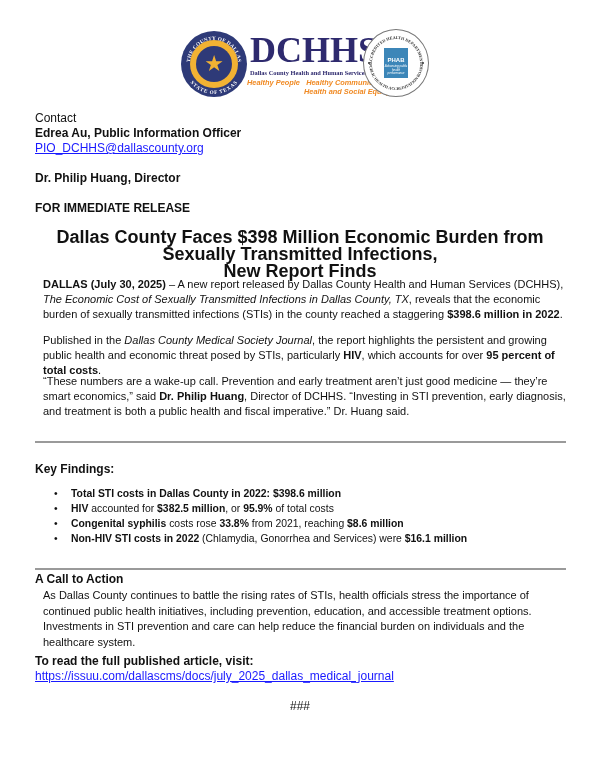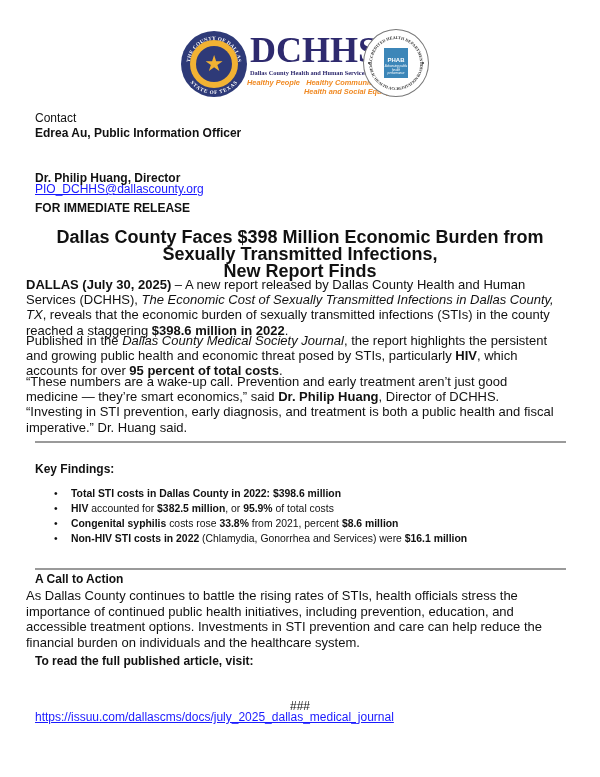--- a/index.html
+++ b/index.html
@@ -3,23 +3,23 @@
   <meta charset="utf-8">
   <style>
     html, body { margin: 0; padding: 0; background: #ffffff; }
     body {
       width: 600px; height: 777px; position: relative; overflow: hidden;
       font-family: "Liberation Sans", "DejaVu Sans", sans-serif;
       color: #111;
     }
     .abs { position: absolute; }
     .txt { font-size: 12px; line-height: 15px; white-space: nowrap; }
-    .para { position: absolute; left: 26px; width: 532px; font-size: 13px; line-height: 15.2px; }
+    .para { position: absolute; left: 43px; width: 532px; font-size: 11px; line-height: 15.2px; }
     b { font-weight: bold; }
-    a { color: #1a1aff; text-decoration: underline; margin-top: 41px; }
+    a { color: #1a1aff; text-decoration: underline; }
     .rule { position: absolute; left: 35px; width: 531px; height: 2px; background: #9a9a9a; }
     .headline { position: absolute; left: 30px; width: 540px; text-align: center; font-size: 18px; font-weight: bold; line-height: 17px; }
     ul.bullets { position: absolute; left: 35px; top: 486px; margin: 0; padding: 0; list-style: none; }
     ul.bullets li { position: relative; padding-left: 36px; font-size: 10.4px; line-height: 15px; white-space: nowrap; }
     ul.bullets li .dot { position: absolute; left: 19px; top: 0; }
 
     
     .seal { position: absolute; left: 181px; top: 31px; width: 66px; height: 66px; border-radius: 50%; background: #2e3a78; }
     .seal .ring { position: absolute; left: 9px; top: 9px; width: 48px; height: 48px; border-radius: 50%; background: #f2b233; }
     .seal .star { position: absolute; left: 0; top: 4px; width: 36px; text-align: center; color: #f2b233; font-size: 22px; line-height: 28px; }
@@ -102,21 +102,21 @@
 
 <div class="para" style="top:374px;"><span>“These numbers are a wake-up call. Prevention and early treatment aren’t just good medicine — they’re smart economics,” said </span><b>Dr. Philip Huang</b><span>, Director of DCHHS. “Investing in STI prevention, early diagnosis, and treatment is both a public health and fiscal imperative.” Dr. Huang said.</span></div>
 
 <div class="rule" style="top:441px;"></div>
 
 <div class="abs txt" style="left:35px;top:462px;font-weight:bold;">Key Findings:</div>
 
 <ul class="bullets">
   <li><span class="dot">•</span><b>Total STI costs in Dallas County in 2022: $398.6 million</b></li>
   <li><span class="dot">•</span><b>HIV</b><span> accounted for </span><b>$382.5 million</b><span>, or </span><b>95.9%</b><span> of total costs</span></li>
-  <li><span class="dot">•</span><b>Congenital syphilis</b><span> costs rose </span><b>33.8%</b><span> from 2021, percent </span><b>$8.6 million</b></li>
+  <li><span class="dot">•</span><b>Congenital syphilis</b><span> costs rose </span><b>33.8%</b><span> from 2021, reaching </span><b>$8.6 million</b></li>
   <li><span class="dot">•</span><b>Non-HIV STI costs in 2022</b><span> (Chlamydia, Gonorrhea and Services) were </span><b>$16.1 million</b></li>
 </ul>
 
 <div class="rule" style="top:568px;"></div>
 
 <div class="abs txt" style="left:35px;top:572px;font-weight:bold;">A Call to Action</div>
 <div class="para" style="top:588px;line-height:15.6px;">As Dallas County continues to battle the rising rates of STIs, health officials stress the importance of continued public health initiatives, including prevention, education, and accessible treatment options. Investments in STI prevention and care can help reduce the financial burden on individuals and the healthcare system.</div>
 
 <div class="abs txt" style="left:35px;top:654px;font-weight:bold;">To read the full published article, visit:</div>
 <a class="abs txt" style="left:35px;top:669px;">https://issuu.com/dallascms/docs/july_2025_dallas_medical_journal</a>

